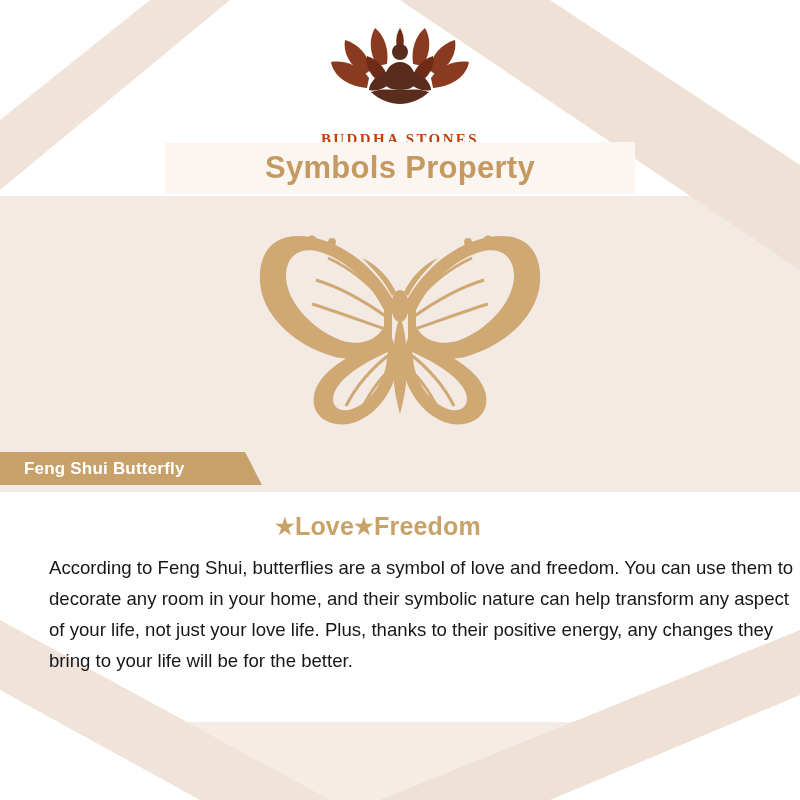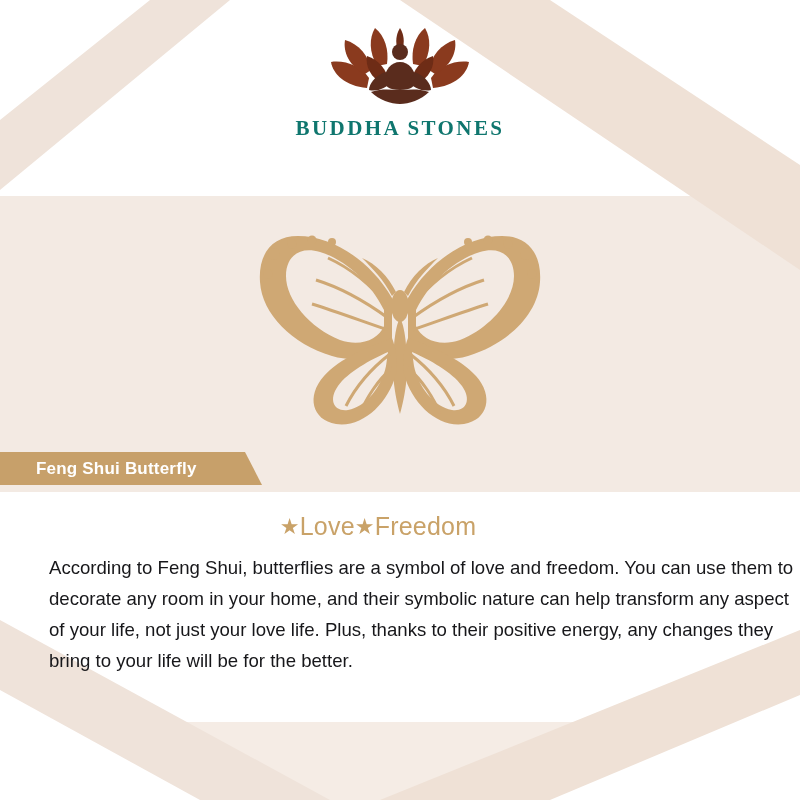--- a/index.html
+++ b/index.html
@@ -110,24 +110,24 @@
     top: 22px;
     left: 0;
     width: 800px;
     text-align: center;
   }
   .logo-mark {
     display: block;
     margin: 0 auto;
   }
   .logo-text {
-    margin-top: 4px;
-    font-size: 21px;
+    margin-top: 19px;
+    font-size: 15px;
     letter-spacing: 2.4px;
-    color: #0f766e;
+    color: #c2410c;
     font-weight: bold;
     font-family: "Liberation Serif", serif;
   }
 
   
   .title-band {
     position: absolute;
     top: 142px;
     left: 165px;
     width: 470px;
@@ -163,33 +163,33 @@
     width: 262px;
     background: #c7a06a;
     clip-path: polygon(0 0, 245px 0, 262px 33px, 0 33px);
     display: flex;
     align-items: center;
   }
   .ribbon-text {
     color: #ffffff;
     font-size: 17px;
     font-weight: bold;
-    padding-left: 36px;
+    padding-left: 24px;
     letter-spacing: 0.2px;
   }
 
   
   .subtitle {
     position: absolute;
     top: 512px;
     left: 0;
     width: 756px;
     text-align: center;
     font-size: 25px;
-    font-weight: normal;
+    font-weight: bold;
     color: #c9a268;
     letter-spacing: 0.2px;
   }
   .subtitle .star {
     color: #c9a268;
     font-size: 22px;
     vertical-align: 1px;
   }
 
   
@@ -252,20 +252,23 @@
 
         <path d="M80 50 C70 54 64 62 64 68 C72 70 82 66 86 60 Z"></path>
         <path d="M110 50 C120 54 126 62 126 68 C118 70 108 66 104 60 Z"></path>
 
         <path d="M66 70 C74 78 86 82 95 82 C104 82 116 78 124 70 C112 66 104 68 95 68 C86 68 78 66 66 70 Z"></path>
       </g>
     </svg>
     <div class="logo-text">BUDDHA STONES</div>
   </div>
 
+  <div class="title-band">
+    <div class="title-text">Symbols Property</div>
+  </div>
 
   <div class="art-wrap">
     <svg width="360" height="230" viewBox="0 0 360 230">
       <g fill="#cfa874">
 
         <ellipse cx="180" cy="88" rx="9" ry="16"></ellipse>
         <path d="M180 100 C174 110 172 140 174 166 C176 182 179 192 180 196 C181 192 184 182 186 166 C188 140 186 110 180 100 Z"></path>
 
         <path d="M176 74 C168 58 156 46 142 40 C152 50 164 62 172 78 Z"></path>
         <path d="M184 74 C192 58 204 46 218 40 C208 50 196 62 188 78 Z"></path>

